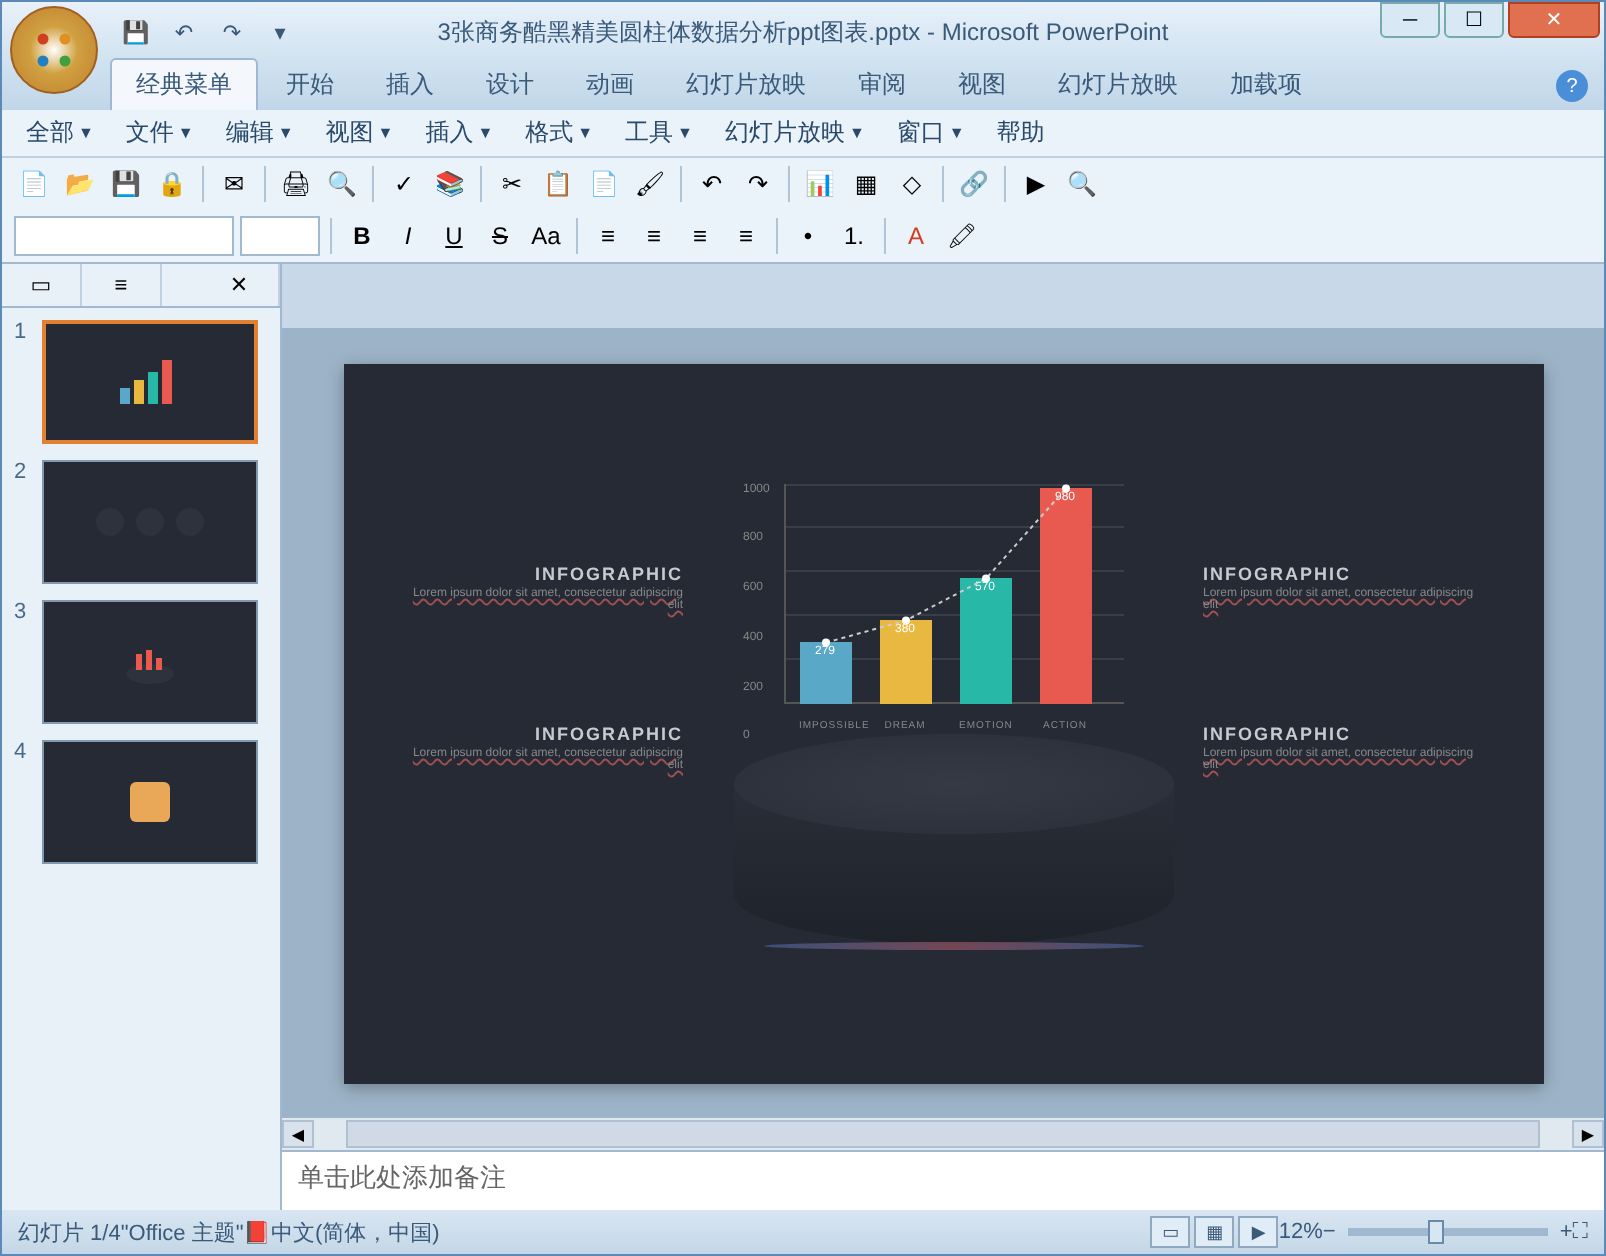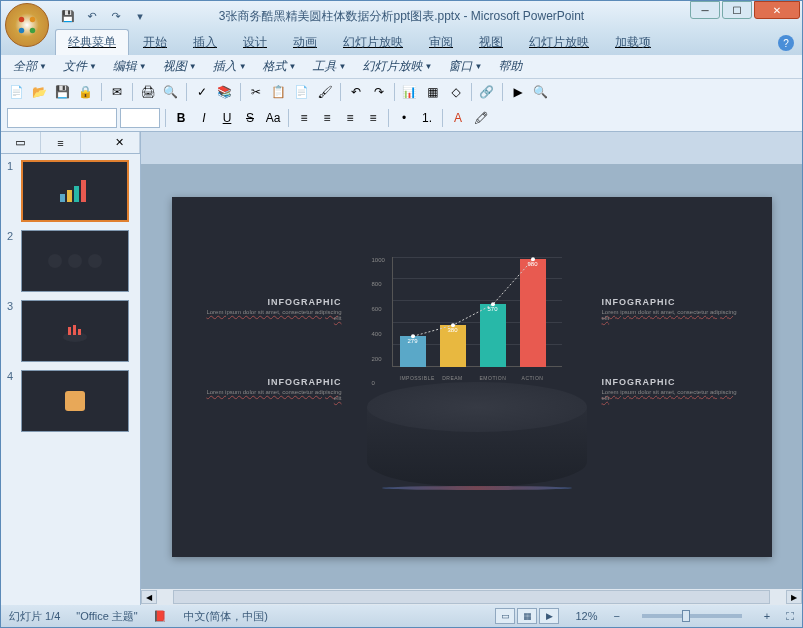--- a/index.html
+++ b/index.html
@@ -11,28 +11,28 @@
 .office-btn { width: 44px; height: 44px; border-radius: 50%; background: radial-gradient(#fff, #d0a040 40%, #c08030); border: 1px solid #a06020; position: absolute; top: 2px; left: 4px; z-index: 10; display: flex; align-items: center; justify-content: center; }
 .office-btn svg { width: 22px; height: 22px; }
 .qat { margin-left: 54px; display: flex; gap: 6px; align-items: center; }
 .qat-btn { width: 18px; height: 18px; display: flex; align-items: center; justify-content: center; font-size: 11px; color: #3a5a7a; cursor: pointer; }
 .title { position: absolute; left: 0; right: 0; text-align: center; font-size: 12px; color: #3a5a7a; pointer-events: none; }
 .winbtns { position: absolute; right: 2px; top: 0; display: flex; }
 .winbtn { width: 30px; height: 18px; border: 1px solid #7aa; border-radius: 0 0 3px 3px; margin-left: 2px; display: flex; align-items: center; justify-content: center; font-size: 10px; background: #d8e8f4; cursor: pointer; }
 .winbtn.close { background: #e07050; color: #fff; border-color: #b04020; width: 46px; }
 
 
-.ribbon-tabs { height: 24px; display: flex; align-items: flex-end; padding-left: 54px; gap: 2px; background: linear-gradient(#d0e2f0, #c0d6e8); position: relative; text-decoration: underline; }
+.ribbon-tabs { height: 24px; display: flex; align-items: flex-end; padding-left: 54px; gap: 2px; background: linear-gradient(#d0e2f0, #c0d6e8); position: relative; }
 .rtab { padding: 4px 12px; font-size: 12px; color: #3a5a7a; cursor: pointer; border-radius: 3px 3px 0 0; }
 .rtab.active { background: #f4f8fc; border: 1px solid #a0b8d0; border-bottom: none; }
 .help-icon { position: absolute; right: 8px; top: 4px; width: 16px; height: 16px; border-radius: 50%; background: #4a8ed8; color: #fff; font-size: 10px; display: flex; align-items: center; justify-content: center; cursor: pointer; }
 
 
 .classic-menu { height: 24px; background: #eaf2fa; display: flex; align-items: center; padding: 0 6px; gap: 4px; border-bottom: 1px solid #c0d0e0; }
-.cmenu-item { font-size: 12px; color: #2a4a6a; padding: 2px 6px; cursor: pointer; display: flex; align-items: center; gap: 2px; font-style: italic; }
+.cmenu-item { font-size: 12px; color: #2a4a6a; padding: 2px 6px; cursor: pointer; display: flex; align-items: center; gap: 2px; }
 .cmenu-item .arrow { font-size: 8px; }
 
 
 .toolbar-rows { background: #eaf2fa; border-bottom: 1px solid #a0b8d0; }
 .toolbar { height: 26px; display: flex; align-items: center; padding: 0 6px; gap: 3px; }
 .tbtn { width: 20px; height: 20px; display: flex; align-items: center; justify-content: center; cursor: pointer; border-radius: 2px; font-size: 12px; }
 .tsep { width: 1px; height: 18px; background: #b0c4d8; margin: 0 2px; }
 .font-select { height: 20px; font-size: 11px; border: 1px solid #a0b8d0; background: #fff; padding: 0 4px; width: 110px; }
 .size-select { width: 40px; height: 20px; font-size: 11px; border: 1px solid #a0b8d0; background: #fff; }
 
@@ -77,21 +77,21 @@
 .cyl-body { width: 220px; height: 80px; background: linear-gradient(#2a2e38, #1e222a); position: absolute; top: 25px; border-radius: 0 0 110px 110px / 0 0 25px 25px; }
 .cyl-rim { position: absolute; bottom: 2px; left: 15px; right: 15px; height: 4px; background: linear-gradient(90deg, #4a6aa8, #a85a6a, #4a6aa8); border-radius: 50%; opacity: 0.6; }
 
 .hscroll { height: 16px; background: #e0e8f0; display: flex; align-items: center; }
 .hscroll-track { flex: 1; height: 14px; background: #d0dae6; margin: 0 16px; border: 1px solid #b0c0d0; }
 .scroll-btn { width: 16px; height: 14px; background: #d8e2ec; border: 1px solid #b0c0d0; font-size: 8px; display: flex; align-items: center; justify-content: center; cursor: pointer; }
 
 .notes { height: 30px; background: #fff; border-top: 1px solid #a0b8d0; padding: 4px 8px; font-size: 13px; color: #666; }
 
 
-.statusbar { height: 22px; background: linear-gradient(#d8e6f2, #c4d6e6); display: flex; align-items: center; padding: 0 8px; font-size: 11px; color: #3a5a7a; gap: 16px; }
+.statusbar { height: 22px; background: linear-gradient(#d8e6f2, #c4d6e6); display: flex; align-items: center; padding: 0 8px; font-size: 11px; color: #3a5a7a; }
 .statusbar .spacer { flex: 1; }
 .view-btns { display: flex; gap: 2px; }
 .vbtn { width: 20px; height: 16px; border: 1px solid #90a8c0; background: #e0ecf6; cursor: pointer; display: flex; align-items: center; justify-content: center; font-size: 9px; }
 .zoom-slider { width: 100px; height: 4px; background: #a0b8d0; position: relative; margin: 0 6px; }
 .zoom-thumb { width: 8px; height: 12px; background: #d8e6f2; border: 1px solid #6a8aaa; position: absolute; top: -4px; left: 40px; cursor: pointer; }
 </style>
 </head>
 <body>
 
 <div class="window">
@@ -349,20 +349,21 @@
             </svg>
           </div>
 
         </div>
       </div>
       <div class="hscroll">
         <div class="scroll-btn">◀</div>
         <div class="hscroll-track"></div>
         <div class="scroll-btn">▶</div>
       </div>
+      <div class="notes">单击此处添加备注</div>
     </div>
   </div>
 
   <div class="statusbar">
     <span>幻灯片 1/4</span>
     <span>"Office 主题"</span>
     <span>📕</span>
     <span>中文(简体，中国)</span>
     <span class="spacer"></span>
     <div class="view-btns">

